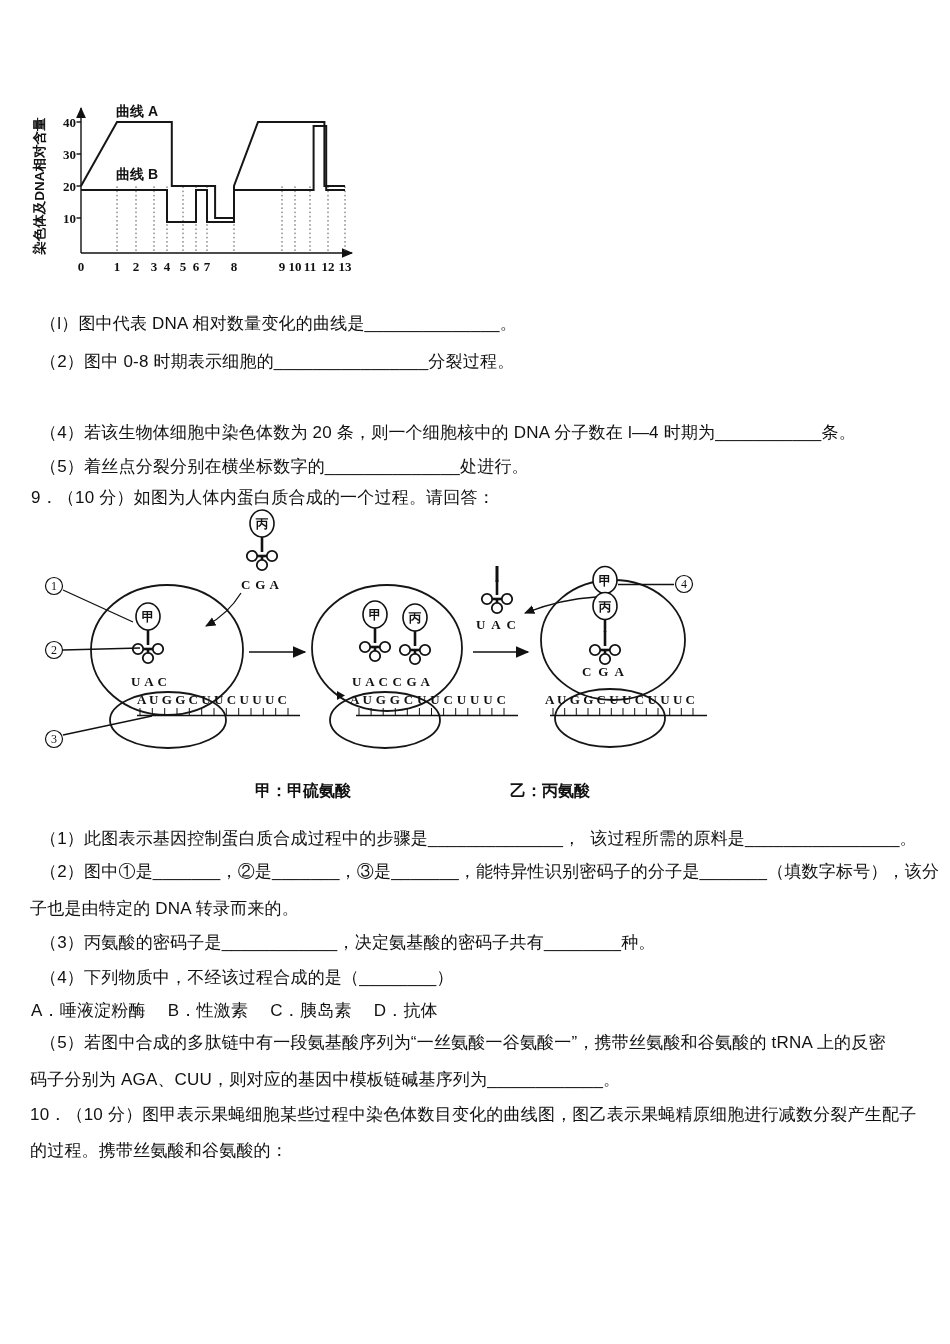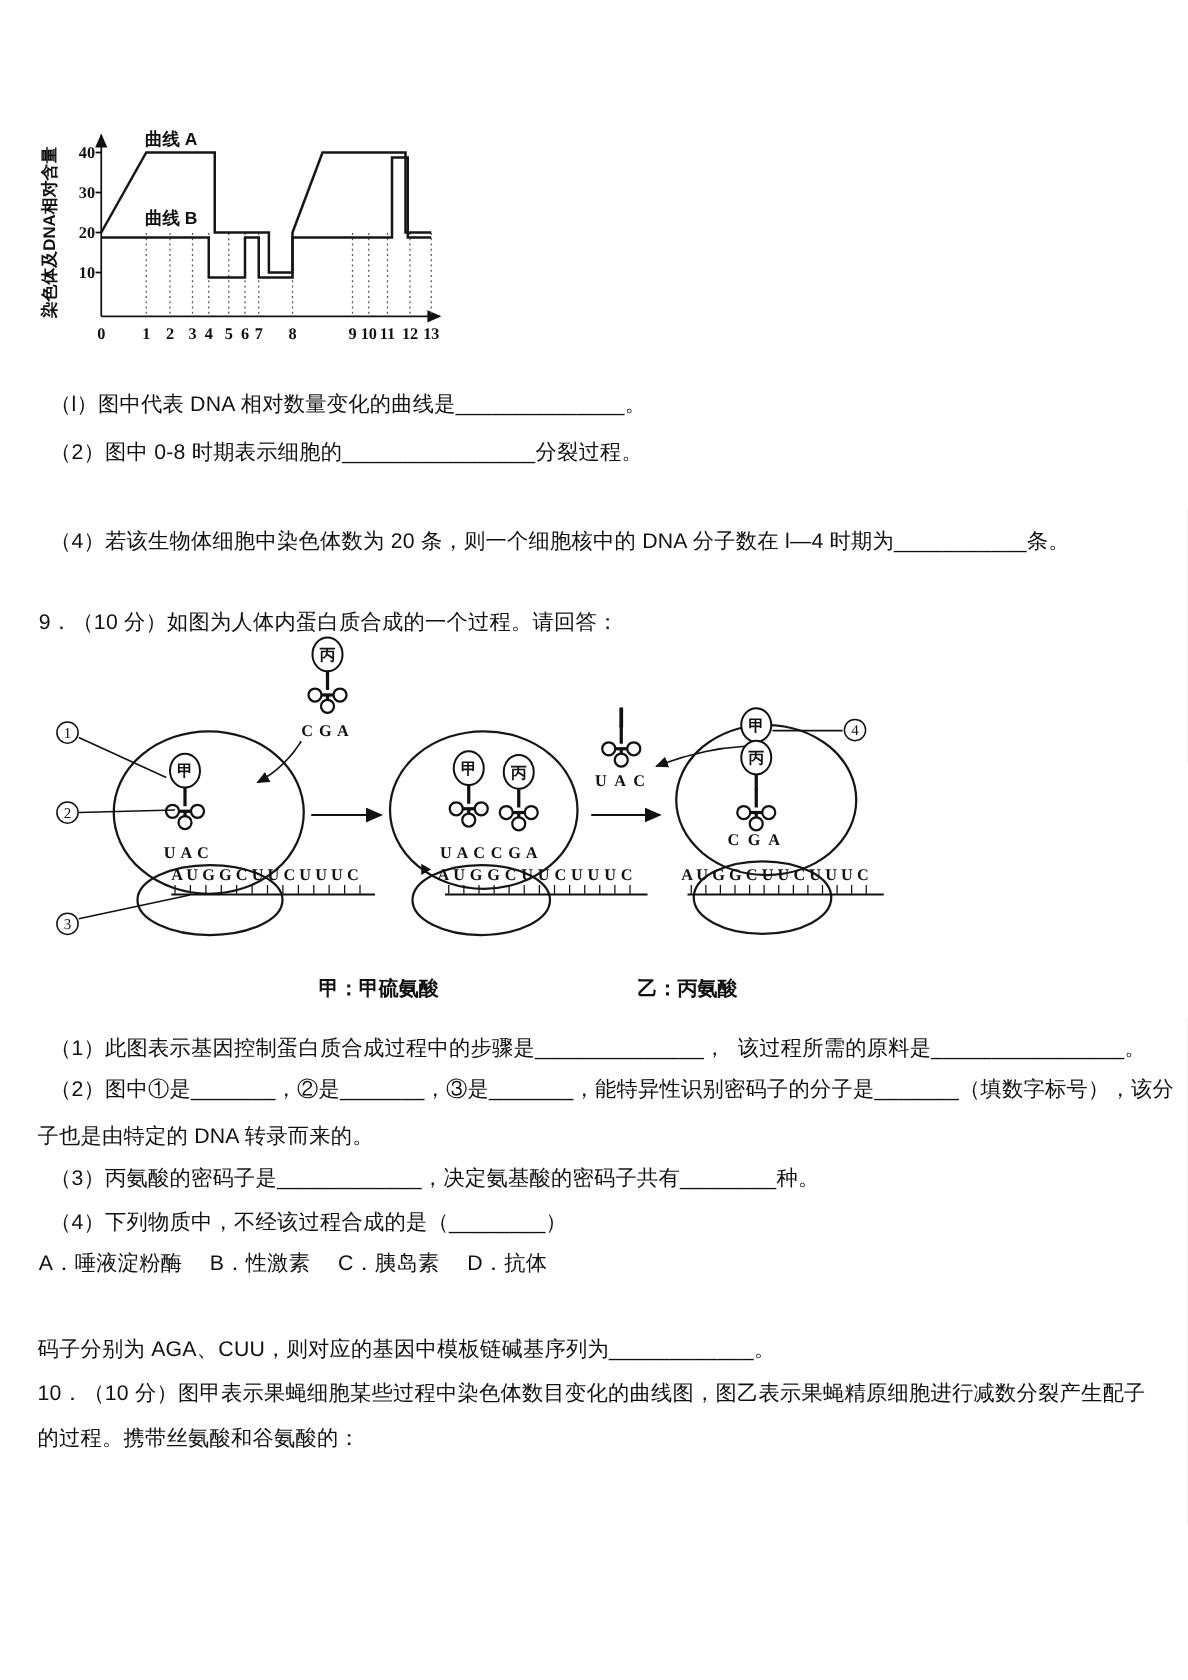--- a/index.html
+++ b/index.html
@@ -88,20 +88,21 @@
 
     <text class="clabel" x="86" y="26">曲线 A</text>
     <text class="clabel" x="86" y="89">曲线 B</text>
 
     <text class="ylab" transform="rotate(-90 14 96)" x="14" y="96" text-anchor="middle">染色体及DNA相对含量</text>
   </svg>
 
   <div class="tline" style="left:40px;top:312px">（l）图中代表 DNA 相对数量变化的曲线是______________。</div>
   <div class="tline" style="left:40px;top:350px">（2）图中 0-8 时期表示细胞的________________分裂过程。</div>
   <div class="tline" style="left:40px;top:421px">（4）若该生物体细胞中染色体数为 20 条，则一个细胞核中的 DNA 分子数在 l—4 时期为___________条。</div>
+  <div class="tline" style="left:40px;top:455px">（5）着丝点分裂分别在横坐标数字的______________处进行。</div>
 
   <div class="tline" style="left:31px;top:486px">9．（10 分）如图为人体内蛋白质合成的一个过程。请回答：</div>
 
   <svg class="diagram" style="left:30px;top:500px" width="710" height="310" viewBox="0 0 710 310">
     <defs>
       <g id="trna">
         <line x1="0" y1="-2" x2="0" y2="13"></line>
         <line x1="-6" y1="17" x2="6" y2="17"></line>
         <circle cx="-10" cy="17" r="5.2"></circle>
         <circle cx="10" cy="17" r="5.2"></circle>
@@ -192,18 +193,19 @@
     <text class="caption" x="225" y="296">甲：甲硫氨酸</text>
     <text class="caption" x="480" y="296">乙：丙氨酸</text>
   </svg>
 
   <div class="tline" style="left:40px;top:827px">（1）此图表示基因控制蛋白质合成过程中的步骤是______________，  该过程所需的原料是________________。</div>
   <div class="tline" style="left:40px;top:860px">（2）图中①是_______，②是_______，③是_______，能特异性识别密码子的分子是_______（填数字标号），该分</div>
   <div class="tline" style="left:30px;top:897px">子也是由特定的 DNA 转录而来的。</div>
   <div class="tline" style="left:40px;top:931px">（3）丙氨酸的密码子是____________，决定氨基酸的密码子共有________种。</div>
   <div class="tline" style="left:40px;top:966px">（4）下列物质中，不经该过程合成的是（________）</div>
   <div class="tline" style="left:31px;top:999px">A．唾液淀粉酶　 B．性激素　 C．胰岛素　 D．抗体</div>
+  <div class="tline" style="left:40px;top:1031px">（5）若图中合成的多肽链中有一段氨基酸序列为“一丝氨酸一谷氨酸一”，携带丝氨酸和谷氨酸的 tRNA 上的反密</div>
   <div class="tline" style="left:30px;top:1068px">码子分别为 AGA、CUU，则对应的基因中模板链碱基序列为____________。</div>
 
   <div class="tline" style="left:30px;top:1103px">10．（10 分）图甲表示果蝇细胞某些过程中染色体数目变化的曲线图，图乙表示果蝇精原细胞进行减数分裂产生配子</div>
   <div class="tline" style="left:30px;top:1139px">的过程。携带丝氨酸和谷氨酸的：</div>
 
 </div>
 
 </body></html>

